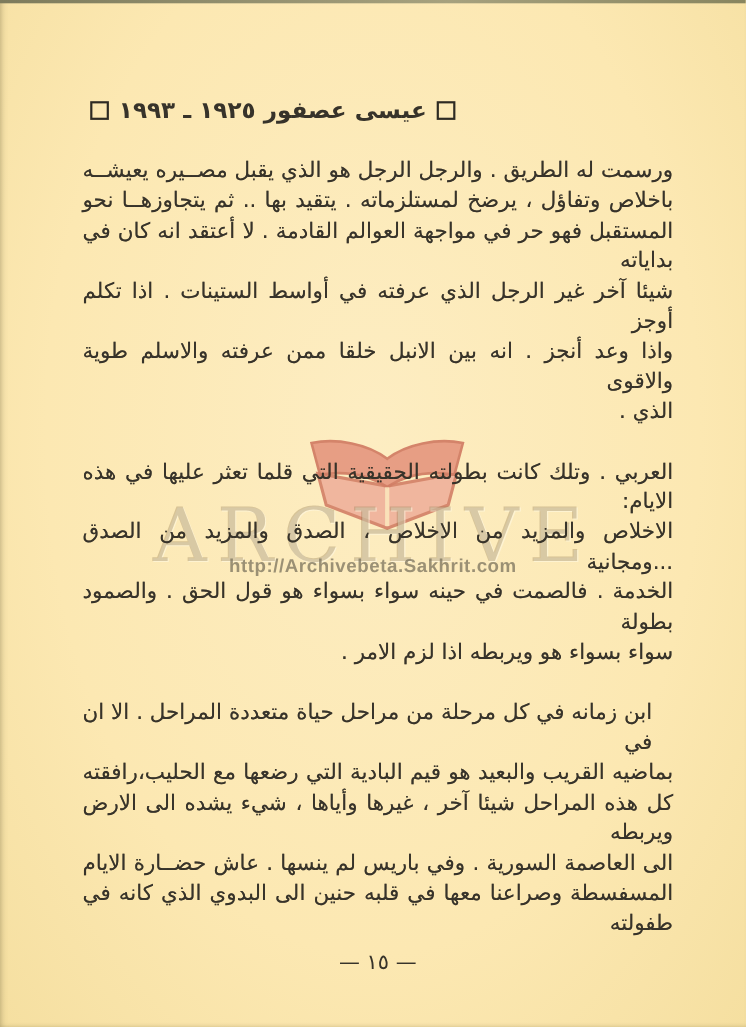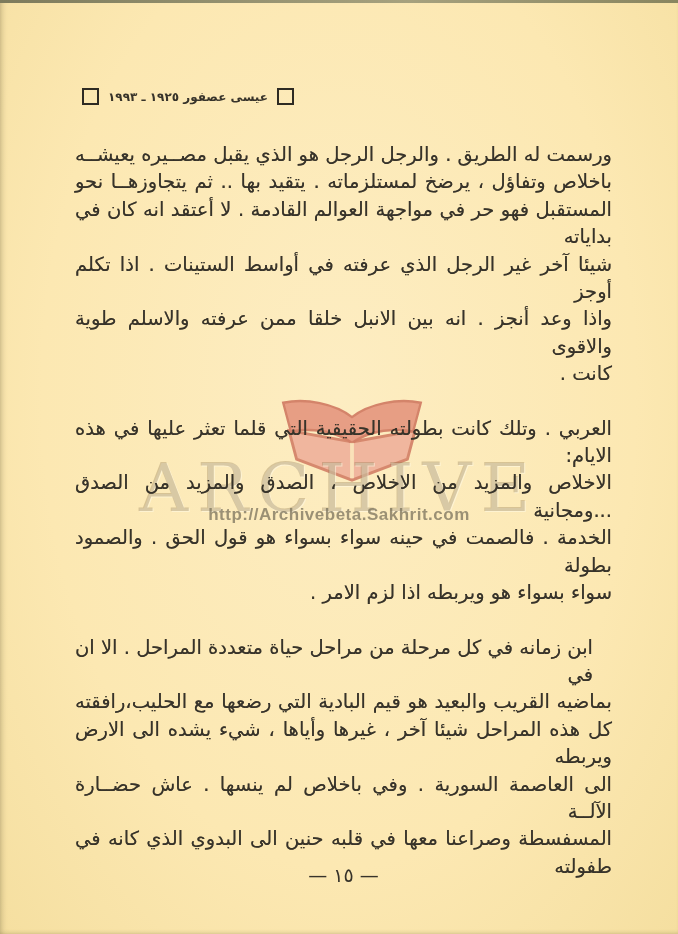--- a/index.html
+++ b/index.html
@@ -8,21 +8,21 @@
     background:#fce9b6;
     background-image:radial-gradient(ellipse at 50% 42%, #fdedc2 0%, #fce8b2 62%, #f5dfa0 100%);
     font-family:"DejaVu Sans", sans-serif;
     color:#37332a;
     box-shadow:inset 4px 0 6px -3px rgba(90,80,50,.35), inset 0 -3px 5px -3px rgba(120,105,60,.30);
   }
   .edge-top{position:absolute;top:0;left:0;right:0;height:3px;
     background:linear-gradient(90deg,#7d7b5c,#918e6d 30%,#a6a17e 60%,#88855f);}
   
   .hdr{position:absolute;top:88px;left:82px;display:flex;direction:rtl;
-    align-items:center;gap:9px;font-weight:bold;font-size:12px;letter-spacing:.3px;}
+    align-items:center;gap:9px;font-weight:bold;font-size:21px;letter-spacing:.3px;}
   .sq{width:13px;height:13px;border:2.5px solid #2e2b23;display:inline-block;background:transparent;}
   
   .textblock{position:absolute;top:141px;right:66px;left:75px;direction:rtl;
     font-size:19.5px;line-height:27.4px;z-index:2;}
   .para{margin:0 0 27px 0;}
   .line{text-align:justify;text-align-last:justify;white-space:normal;
     text-shadow:0 0 .5px rgba(40,35,25,.55);}
   .line.end{text-align-last:right;}
   .line.indent{padding-right:19px;}
   
@@ -61,34 +61,34 @@
 </div>
 
 <div class="textblock">
 
   <div class="para">
     <div class="line">ورسمت له الطريق . والرجل الرجل هو الذي يقبل مصــيره يعيشــه</div>
     <div class="line">باخلاص وتفاؤل ، يرضخ لمستلزماته . يتقيد بها .. ثم يتجاوزهــا نحو</div>
     <div class="line">المستقبل فهو حر في مواجهة العوالم القادمة . لا أعتقد انه كان في بداياته</div>
     <div class="line">شيئا آخر غير الرجل الذي عرفته في أواسط الستينات . اذا تكلم أوجز</div>
     <div class="line">واذا وعد أنجز . انه بين الانبل خلقا ممن عرفته والاسلم طوية والاقوى</div>
-    <div class="line end">كانت .</div>
+    <div class="line end">الذي .</div>
   </div>
 
   <div class="para">
     <div class="line">العربي . وتلك كانت بطولته الحقيقية التي قلما تعثر عليها في هذه الايام:</div>
     <div class="line">الاخلاص والمزيد من الاخلاص ، الصدق والمزيد من الصدق ...ومجانية</div>
     <div class="line">الخدمة . فالصمت في حينه سواء بسواء هو قول الحق . والصمود بطولة</div>
     <div class="line end">سواء بسواء هو ويربطه اذا لزم الامر .</div>
   </div>
 
   <div class="para">
     <div class="line indent">ابن زمانه في كل مرحلة من مراحل حياة متعددة المراحل . الا ان في</div>
     <div class="line">بماضيه القريب والبعيد هو قيم البادية التي رضعها مع الحليب،رافقته</div>
     <div class="line">كل هذه المراحل شيئا آخر ، غيرها وأياها ، شيء يشده الى الارض ويربطه</div>
-    <div class="line">الى العاصمة السورية . وفي باخلاص لم ينسها . عاش حضــارة الآلــة</div>
+    <div class="line">الى العاصمة السورية . وفي باريس لم ينسها . عاش حضــارة الايام</div>
     <div class="line">المسفسطة وصراعنا معها في قلبه حنين الى البدوي الذي كانه في طفولته</div>
 
   </div>
 
 </div>
 
 <div class="pagenum">—  ١٥  —</div>
 
 </body></html>

